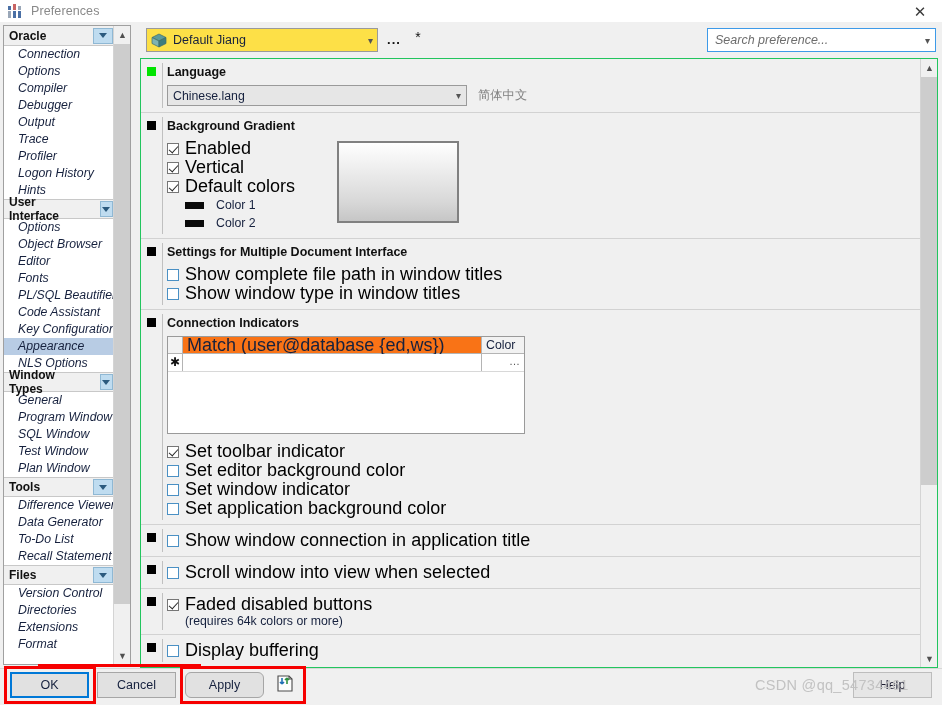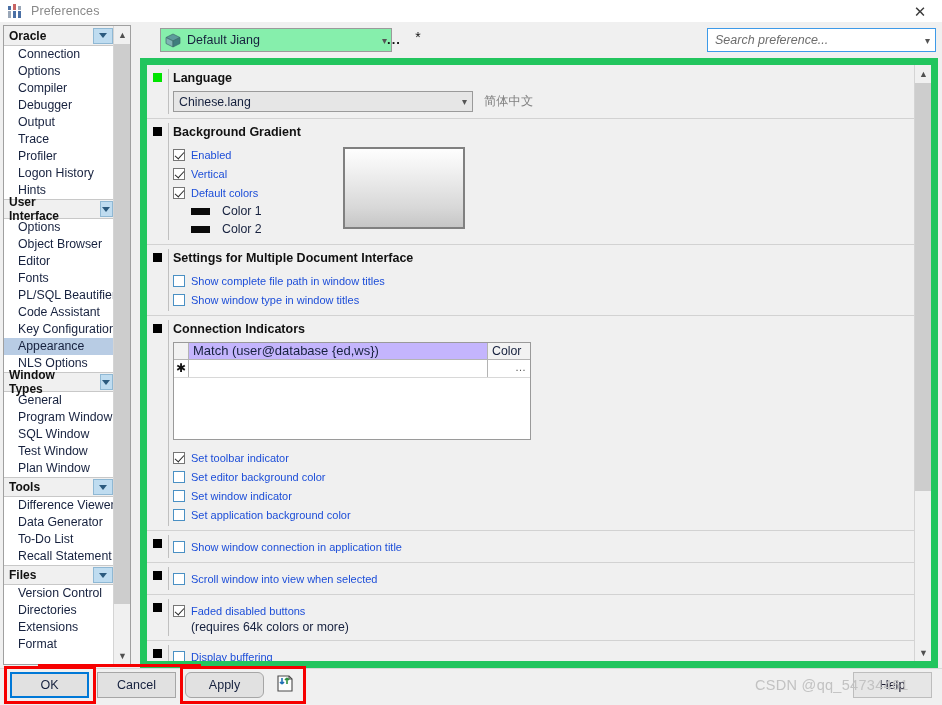--- a/index.html
+++ b/index.html
@@ -47,21 +47,21 @@
     width: 20px; height: 16px; margin-right: 2px;
     background: #bfdcf0; border: 1px solid #8fb8d4;
     display: flex; align-items: center; justify-content: center;
   }
   .sb-group .caret::after {
     content: ""; border-left: 4px solid transparent; border-right: 4px solid transparent;
     border-top: 5px solid #2b5a7e;
   }
   .sb-item {
     height: 17px; line-height: 17px; padding-left: 14px;
-    font-size: 12.3px; color: #16213e; white-space: nowrap;
+    font-size: 12.3px; color: #16213e; white-space: nowrap; font-style: italic;
   }
   .sb-item.sel { background: #b8cce4; }
 
   
   .vsb {
     position: absolute; top: 0; right: 0; width: 17px; height: 100%;
     background: #f0f0f0; border-left: 1px solid #d4d4d4;
   }
   .vsb .arrow {
     position: absolute; left: 0; width: 17px; height: 17px;
@@ -70,22 +70,22 @@
   }
   .vsb .arrow.up { top: 0; }
   .vsb .arrow.dn { bottom: 0; }
   .vsb .thumb { position: absolute; left: 0; width: 17px; background: #cdcdcd; }
 
   
   .toolbar {
     position: absolute; left: 140px; top: 28px; width: 798px; height: 26px;
   }
   .profile-select {
-    position: absolute; left: 20px; top: 0; width: 232px; height: 24px;
-    background: #86efac; border: 1px solid #9a9a9a;
+    position: absolute; left: 6px; top: 0; width: 232px; height: 24px;
+    background: #fde047; border: 1px solid #9a9a9a;
     display: flex; align-items: center; padding: 0 4px; justify-content: center;
   }
   .pkg-icon { width: 16px; height: 15px; position: relative; margin-right: 6px; flex: none; }
   .profile-select .label { flex: 1; font-size: 12.5px; color: #16213e; }
   .chev { color: #555; font-size: 10px; }
   .tb-dots {
     position: absolute; left: 242px; top: 4px; width: 24px; height: 18px;
     text-align: center; font-weight: bold; font-size: 13px; color: #111; letter-spacing: 1px;
   }
   .tb-star {
@@ -99,21 +99,21 @@
   }
   .search-box input {
     flex: 1; border: none; outline: none; background: transparent;
     font-family: "Liberation Sans", sans-serif; font-size: 12.5px;
     font-style: italic; color: #3a3a3a;
   }
   .search-box input::placeholder { color: #6d6d6d; font-style: italic; opacity: 1; }
 
   .content {
     position: absolute; left: 140px; top: 58px; width: 798px; height: 610px;
-    background: #f0f0f0; border: 7px solid #22c55e;
+    background: #f0f0f0; border: 1px solid #22c55e;
     overflow: hidden;
     text-decoration: underline;
   }
   .content-inner { position: absolute; left: 0; top: 0; width: 780px; }
 
   .section {
     position: relative;
     border-bottom: 1px solid #d2d2d2;
     padding: 6px 0 6px 0;
   }
@@ -144,21 +144,21 @@
   .cb {
     width: 12px; height: 12px; flex: none; background: #fff;
     border: 1px solid #4a90c4; margin-right: 6px; position: relative;
   }
   .cb.gray { border-color: #767676; }
   .cb.on::after {
     content: ""; position: absolute; left: 3px; top: 0px;
     width: 4px; height: 8px; border: solid #2a2a2a;
     border-width: 0 1.6px 1.6px 0; transform: rotate(42deg);
   }
-  .cb-label { font-size: 11px; color: #1d4ed8; white-space: nowrap; }
+  .cb-label { font-size: 18px; color: #000000; white-space: nowrap; }
   .sub-label { font-size: 12.3px; color: #16213e; margin-left: 18px; }
 
   .grad-wrap { display: flex; }
   .grad-left { width: 170px; }
   .grad-preview {
     width: 122px; height: 82px;
     border: 2px solid #808080;
     background: linear-gradient(to bottom, #fefefe 0%, #f2f2f2 25%, #d8d8d8 75%, #c6c6c6 100%);
     margin-top: 2px;
   }
@@ -166,22 +166,22 @@
   .swatch { width: 19px; height: 7px; background: #0a0a0a; margin-right: 12px; flex: none; }
   .swatch-label { font-size: 12.3px; color: #16213e; }
 
   
   .grid {
     width: 358px; height: 98px; background: #fff; border: 1px solid #9a9a9a;
   }
   .grid-head { display: flex; height: 17px; border-bottom: 1px solid #b4b4b4; }
   .gh-corner { width: 15px; border-right: 1px solid #b4b4b4; background: #f2f2f2; }
   .gh-match {
-    flex: 1; padding-left: 4px; font-size: 13px; color: #16213e;
-    border-right: 1px solid #b4b4b4; background: #c4b5fd; line-height: 16px;
+    flex: 1; padding-left: 4px; font-size: 18px; color: #16213e;
+    border-right: 1px solid #b4b4b4; background: #f97316; line-height: 16px;
   }
   .gh-color { width: 42px; padding-left: 4px; font-size: 12.3px; color: #16213e; background: #f2f2f2; line-height: 16px; }
   .grid-row { display: flex; height: 18px; border-bottom: 1px solid #d8d8d8; }
   .gr-corner {
     width: 15px; border-right: 1px solid #b4b4b4; background: #fff;
     text-align: center; font-size: 12px; line-height: 17px; color: #111;
   }
   .gr-match { flex: 1; border-right: 1px solid #b4b4b4; background: #fff; }
   .gr-color { width: 42px; background: #fff; text-align: right; padding-right: 4px;
               font-size: 11px; color: #555; line-height: 15px; }

